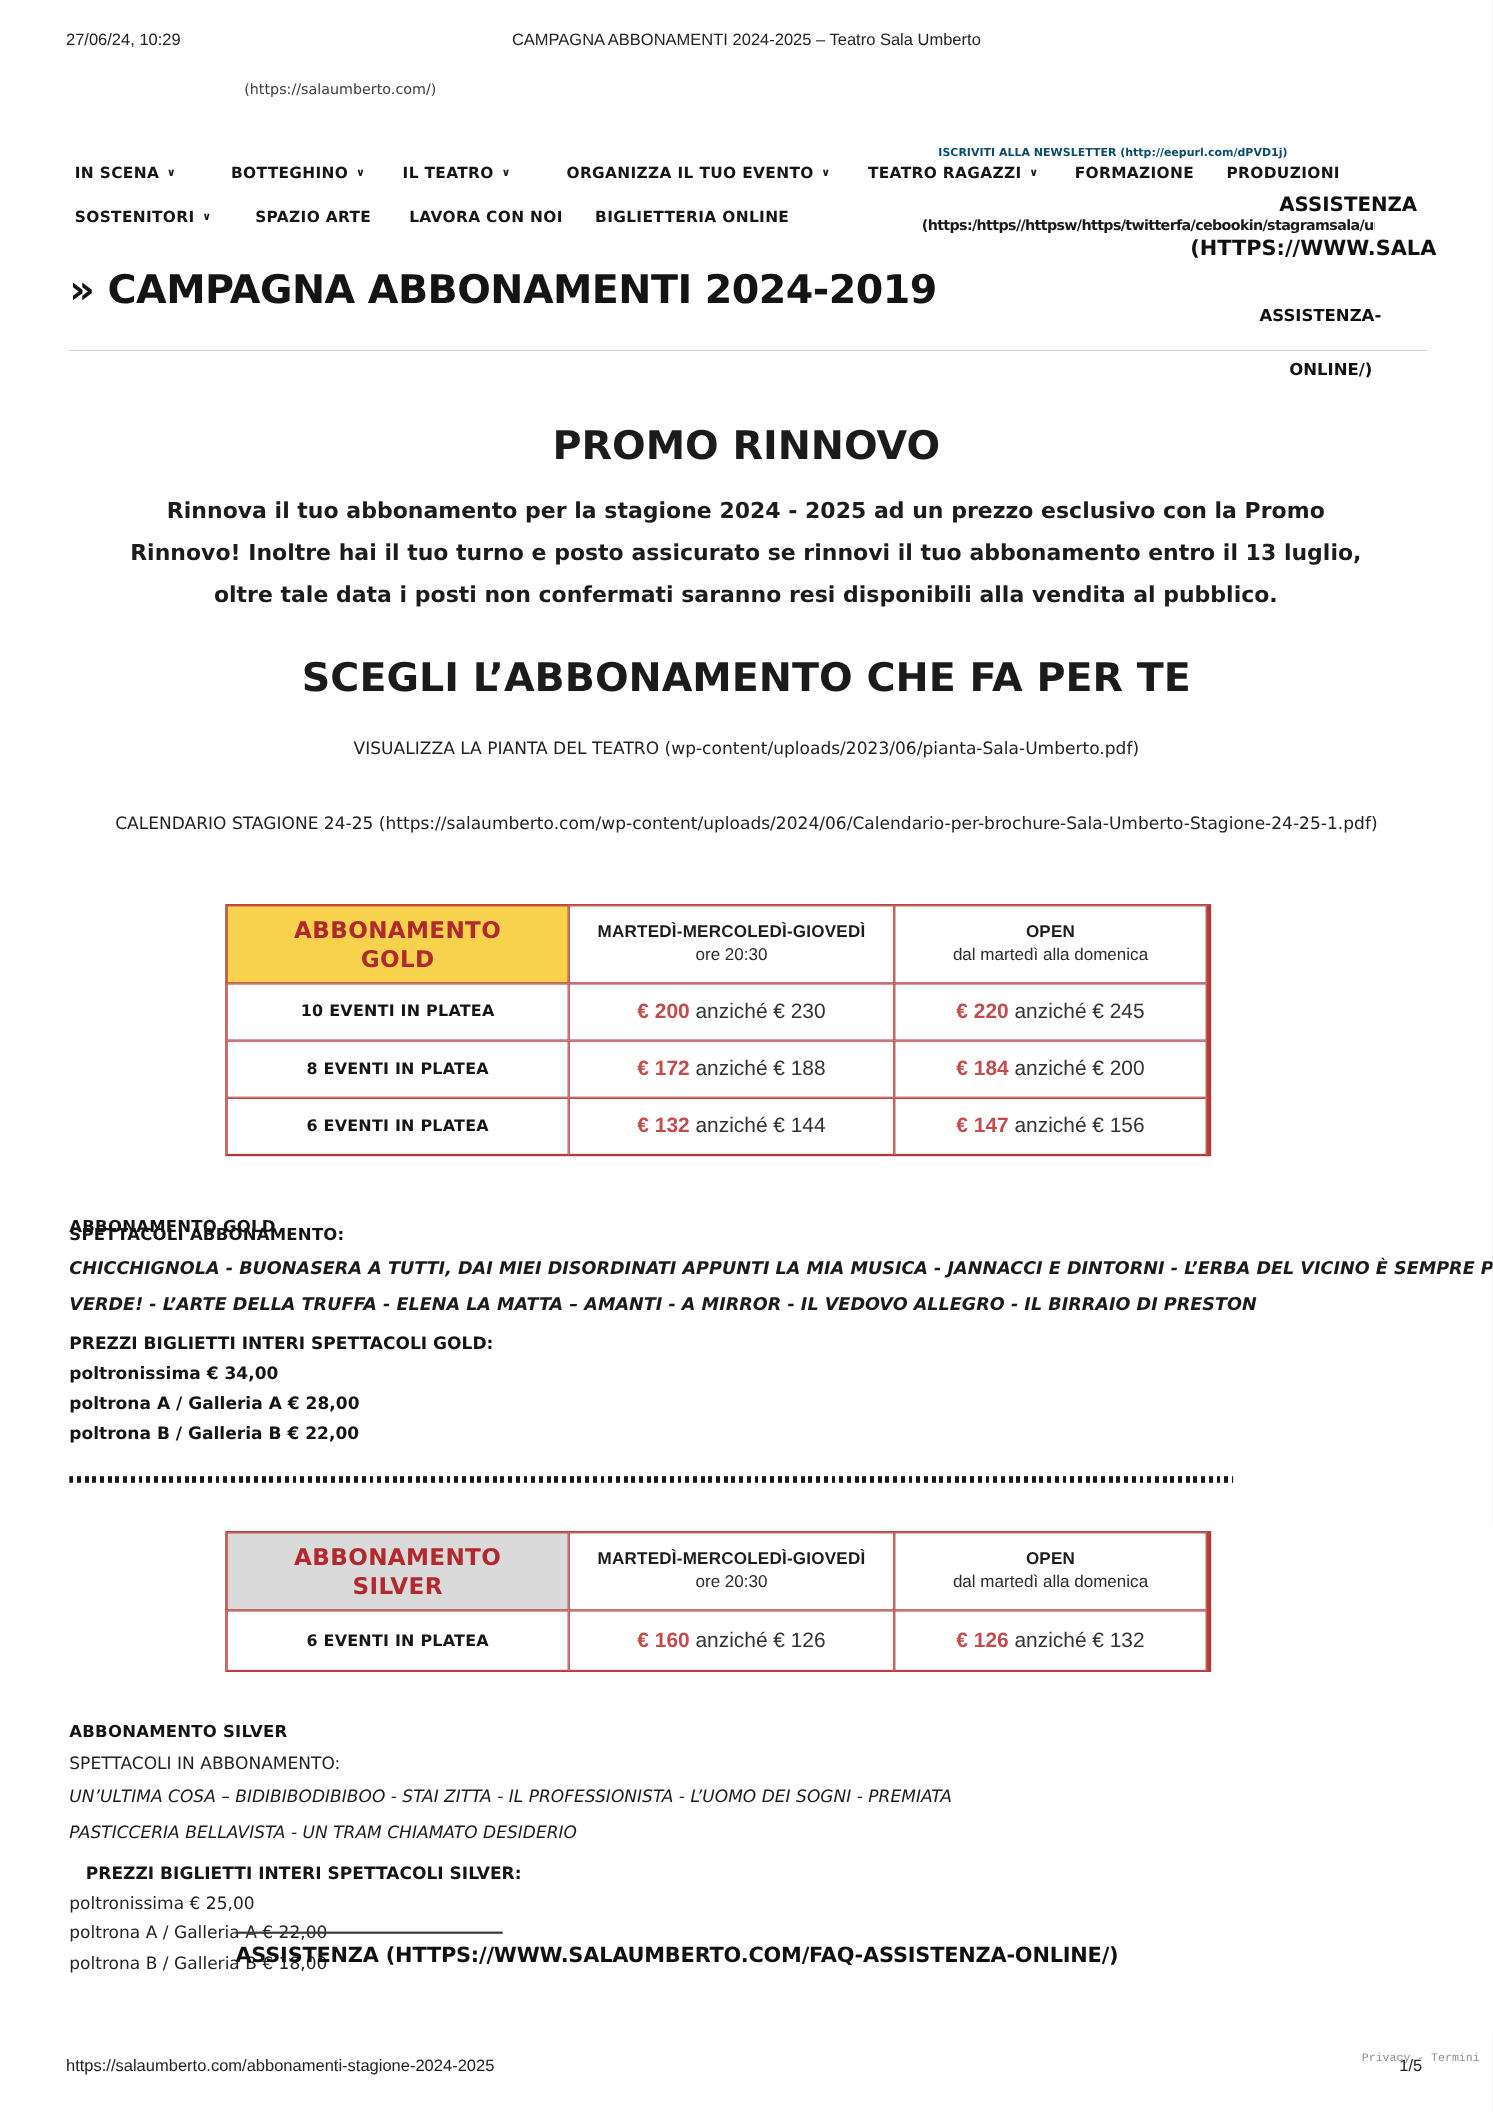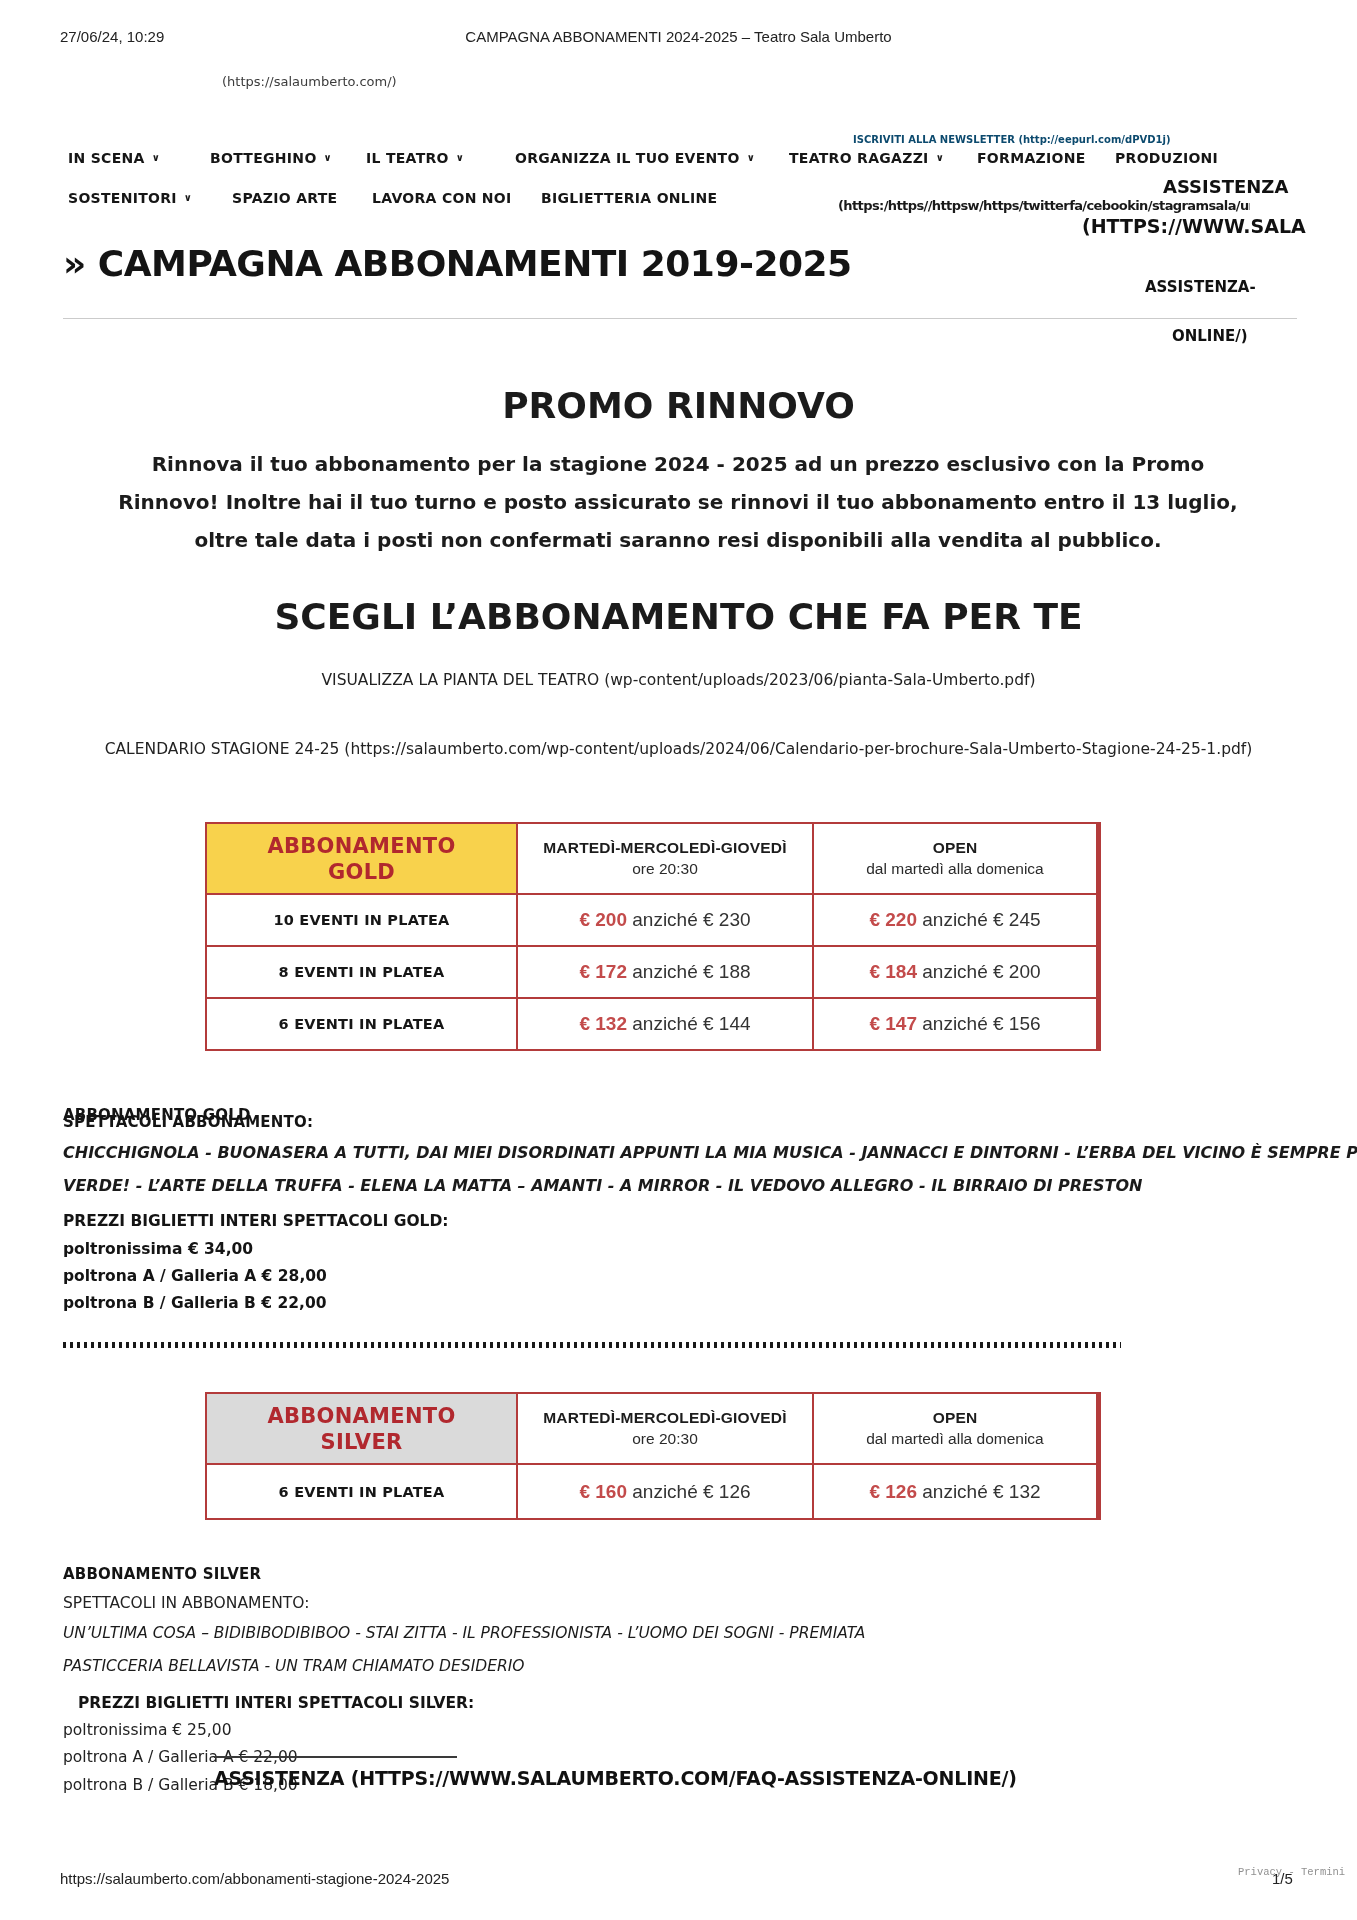--- a/index.html
+++ b/index.html
@@ -113,21 +113,21 @@
   <div class="abs nav-item" style="top:190px;left:541px">
     <span>BIGLIETTERIA ONLINE</span>
   </div>
 
   <a class="abs" id="assistenza-word">ASSISTENZA</a>
   <a class="abs" id="social-garble">(https:/https//httpsw/https/twitterfa/cebookin/stagramsala/umberto)to/)</a>
   <a class="abs" id="sala-url-1">(HTTPS://WWW.SALA</a>
   <a class="abs" id="sala-url-2">ASSISTENZA-</a>
   <a class="abs" id="sala-url-3">ONLINE/)</a>
 
-  <div class="abs" id="page-heading">» CAMPAGNA ABBONAMENTI 2019-2025</div>
+  <div class="abs" id="page-heading">» CAMPAGNA ABBONAMENTI 2024-2019</div>
   <div class="abs" id="header-rule"></div>
 
   <div class="abs" id="promo-title">PROMO RINNOVO</div>
   <div class="abs promo-line" id="promo-line-0">Rinnova il tuo abbonamento per la stagione 2024 - 2025 ad un prezzo esclusivo con la Promo</div>
   <div class="abs promo-line" id="promo-line-1">Rinnovo! Inoltre hai il tuo turno e posto assicurato se rinnovi il tuo abbonamento entro il 13 luglio,</div>
   <div class="abs promo-line" id="promo-line-2">oltre tale data i posti non confermati saranno resi disponibili alla vendita al pubblico.</div>
 
   <div class="abs" id="choose-title">SCEGLI L’ABBONAMENTO CHE FA PER TE</div>
   <a class="abs" id="map-link">VISUALIZZA LA PIANTA DEL TEATRO (wp-content/uploads/2023/06/pianta-Sala-Umberto.pdf)</a>
   <a class="abs" id="calendar-link">CALENDARIO STAGIONE 24-25 (https://salaumberto.com/wp-content/uploads/2024/06/Calendario-per-brochure-Sala-Umberto-Stagione-24-25-1.pdf)</a>

